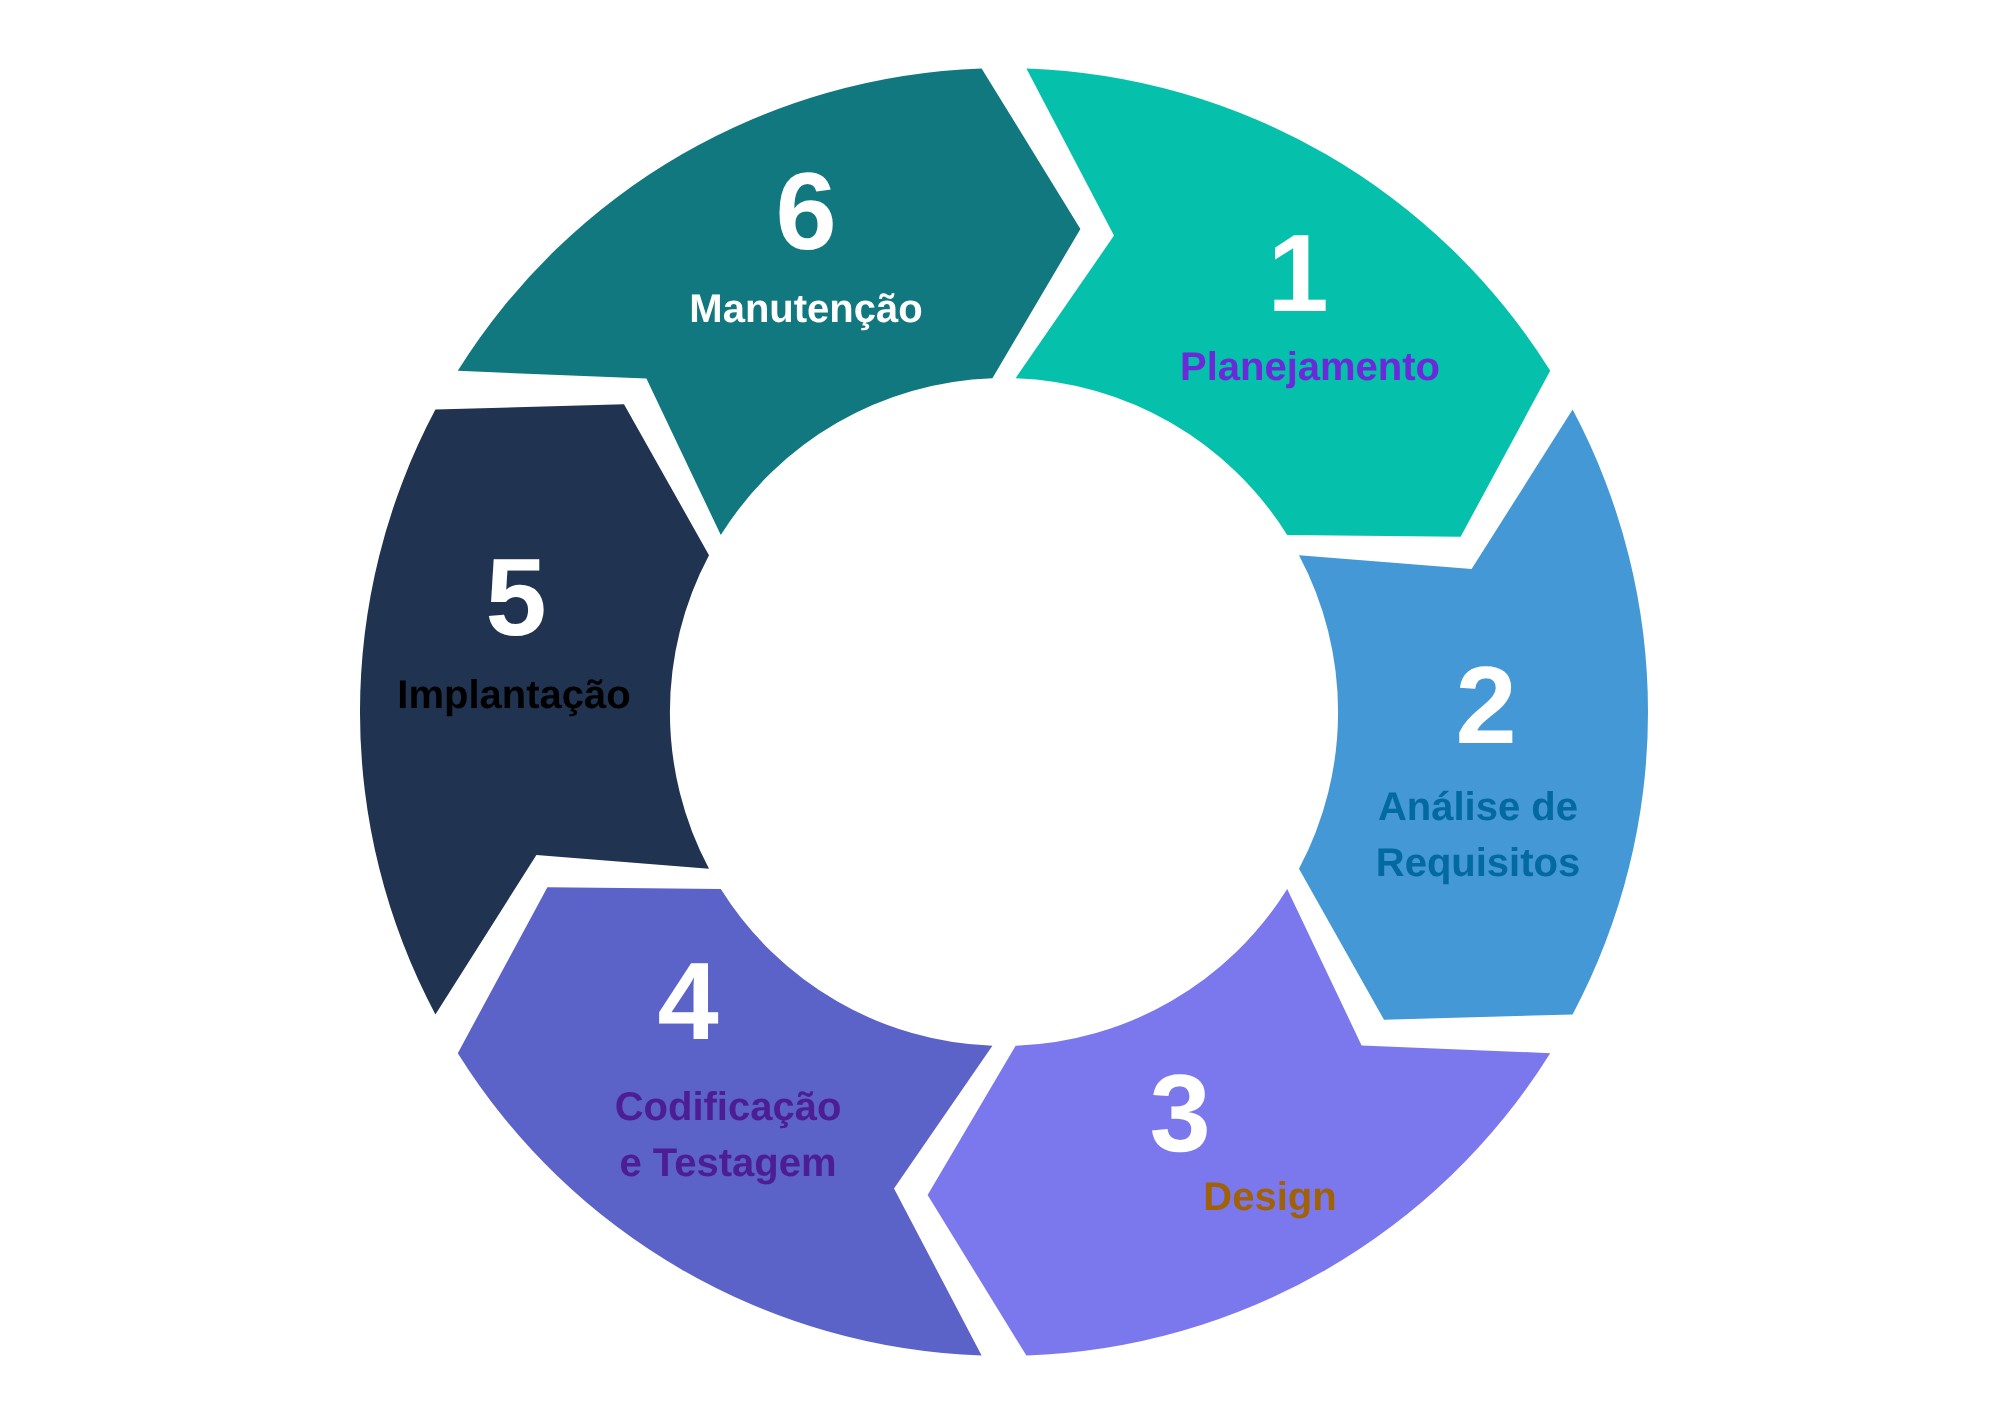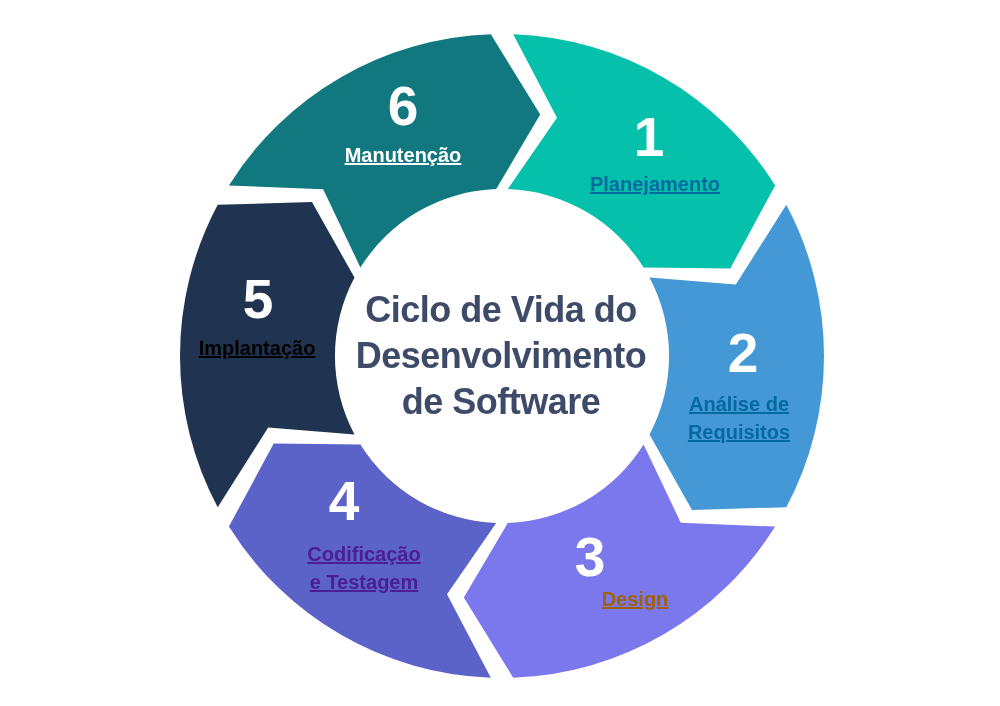--- a/index.html
+++ b/index.html
@@ -11,21 +11,21 @@
   #stage{position:absolute;inset:0;width:1000px;height:706px;}
   #cycle-svg{position:absolute;left:0;top:0;}
   .num{
     position:absolute;transform:translate(-50%,-50%);
     font-weight:700;font-size:55px;color:#ffffff;line-height:1;
     text-align:center;white-space:pre;
   }
   .lbl{
     position:absolute;transform:translate(-50%,-50%);
     font-weight:700;font-size:20px;color:#ffffff;line-height:28px;
-    text-align:center;white-space:pre-line;text-decoration:underline;
+    text-align:center;white-space:pre-line;
   }
   .title{
     position:absolute;left:501px;top:356px;transform:translate(-50%,-50%);
     width:420px;text-align:center;
     font-weight:700;font-size:36px;line-height:46px;letter-spacing:-0.5px;
     color:#3d4b69;white-space:pre-line;
   }
   
   .pos-n1{left:649px;top:137px;}
   .pos-n2{left:743px;top:353px;}
@@ -55,26 +55,23 @@
       <path d="M 228.9 185.4 A 322 322 0 0 1 490.8 34.2 L 540.2 114.5 L 496.2 189.1 A 167 167 0 0 0 360.4 267.5 L 323.2 189.3 Z" fill="#10787e"></path>
     </svg>
 
   <div class="num pos-n1" style="color: rgb(255, 255, 255);">1</div>
   <div class="num pos-n2" style="color: rgb(255, 255, 255);">2</div>
   <div class="num pos-n3" style="color: rgb(255, 255, 255);">3</div>
   <div class="num pos-n4" style="color: rgb(255, 255, 255);">4</div>
   <div class="num pos-n5" style="color: rgb(255, 255, 255);">5</div>
   <div class="num pos-n6" style="color: rgb(255, 255, 255);">6</div>
 
-  <div class="lbl pos-l1" style="color: #0369a1;">Planejamento</div>
+  <div class="lbl pos-l1" style="color: #6d28d9;">Planejamento</div>
   <div class="lbl pos-l2" style="color: #0369a1;">Análise de
 Requisitos</div>
   <div class="lbl pos-l3" style="color: #a16207; margin-left: 48px;">Design</div>
   <div class="lbl pos-l4" style="color: #4c1d95;">Codificação
 e Testagem</div>
   <div class="lbl pos-l5" style="color: #000000;">Implantação</div>
   <div class="lbl pos-l6" style="color: rgb(255, 255, 255);">Manutenção</div>
 
-  <div class="title" style="color: rgb(61, 75, 105);">Ciclo de Vida do
-Desenvolvimento
-de Software</div>
 
 </div>
 
 </body></html>

